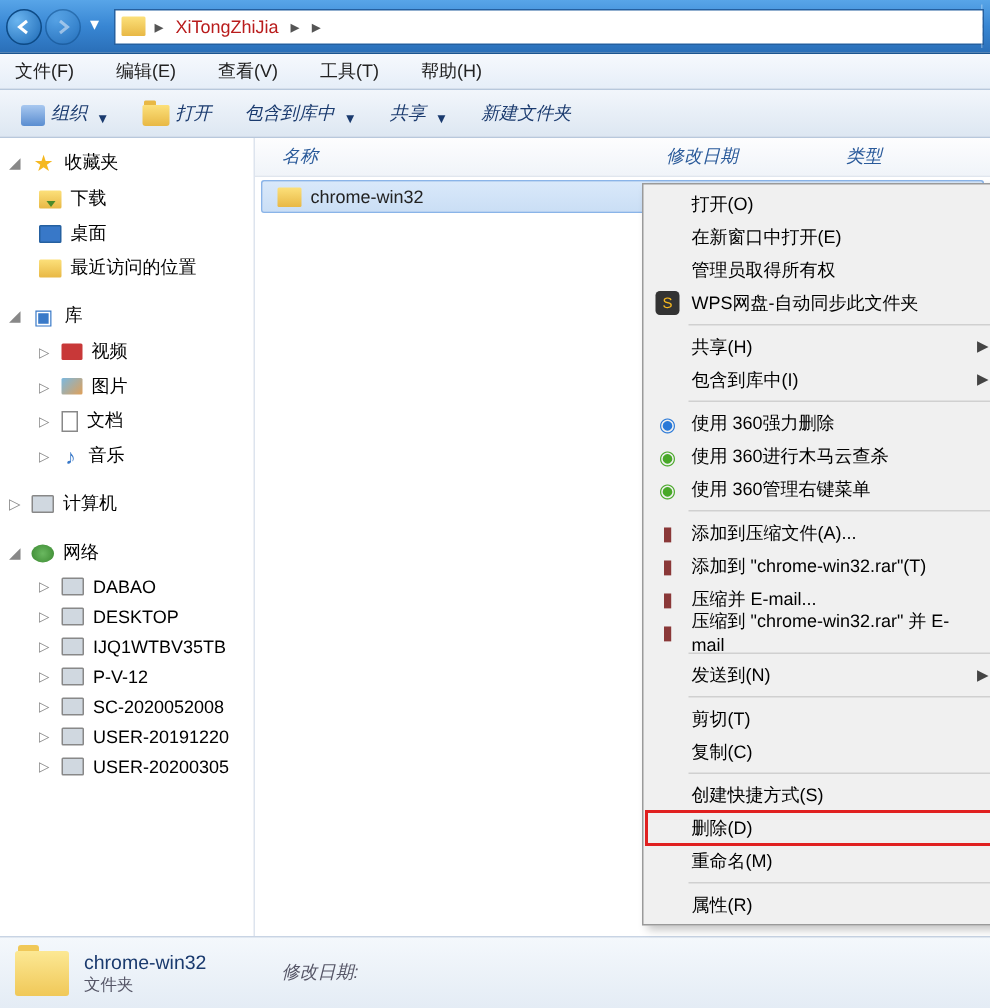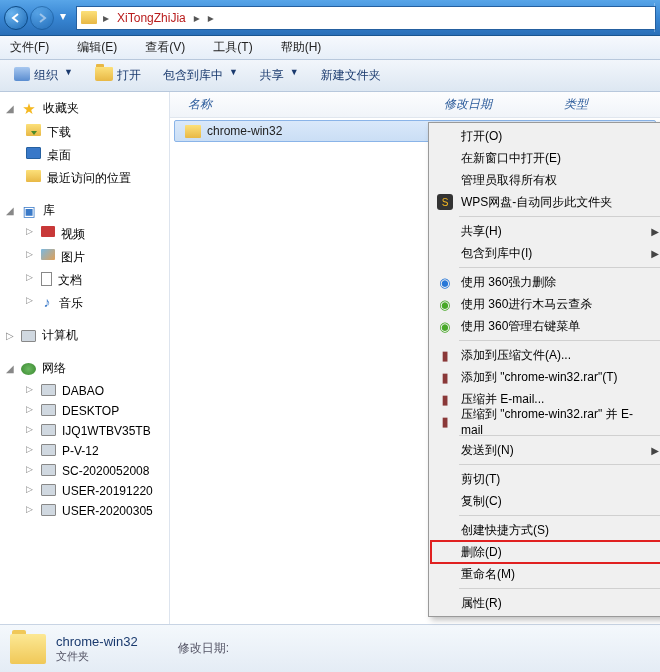--- a/index.html
+++ b/index.html
@@ -16,35 +16,35 @@
     .addr-chev { color: #555; margin: 0 4px; }
     .addr-seg { padding: 0 4px; color: #b91c1c; white-space: nowrap; cursor: pointer; }
     .folder-icon-sm { width: 16px; height: 13px; background: linear-gradient(to bottom, #fce07a, #e8b845); border-radius: 1px; margin-right: 2px; }
     
     
     .menubar { height: 24px; background: linear-gradient(to bottom, #f6f9fd, #e6eef8); border-bottom: 1px solid #b8c8dc; display: flex; align-items: center; padding: 0 4px; gap: 16px; }
     .menubar span { padding: 2px 6px; color: #222; cursor: pointer; }
     
     
     .toolbar { height: 32px; background: linear-gradient(to bottom, #f2f6fb, #dde7f2); border-bottom: 1px solid #b8c8dc; display: flex; align-items: center; padding: 0 8px; gap: 10px; }
-    .tb-item { display: flex; align-items: flex-start; gap: 4px; padding: 2px 6px; color: #1a3a6e; cursor: pointer; }
+    .tb-item { display: flex; align-items: flex-end; gap: 4px; padding: 2px 6px; color: #1a3a6e; cursor: pointer; font-style: italic; }
     .tb-item .dd { font-size: 9px; margin-left: 2px; }
     .icon-organize { width: 16px; height: 14px; background: linear-gradient(to bottom, #a8c8f0, #5a8dd0); border-radius: 2px; }
     .icon-open { width: 18px; height: 14px; background: linear-gradient(to bottom, #fce07a, #e8b845); border-radius: 1px 1px 2px 2px; position: relative; }
     .icon-open::before { content:""; position:absolute; top:-3px; left:1px; width:8px; height:3px; background:#e8b845; border-radius:1px 1px 0 0; }
     
     
     .main { display: flex; height: calc(672px - 36px - 24px - 32px - 48px); }
     
     
     .sidebar { width: 170px; background: #fff; border-right: 1px solid #dde4ee; overflow-y: auto; overflow-x: hidden; padding: 4px 0; }
     .side-group { margin-bottom: 8px; }
     .side-head { display: flex; align-items: center; padding: 4px 6px; gap: 6px; cursor: pointer; }
     .side-head .chev { width: 9px; color: #888; font-size: 10px; }
-    .side-item { display: flex; align-items: flex-start; padding: 3px 6px 3px 26px; gap: 6px; cursor: pointer; }
+    .side-item { display: flex; align-items: center; padding: 3px 6px 3px 26px; gap: 6px; cursor: pointer; }
     .side-item .chev { width: 9px; color: #888; font-size: 9px; }
     .ico { width: 16px; height: 16px; display: inline-flex; align-items: center; justify-content: center; flex-shrink: 0; }
     .ico-fav { color: #f5b820; font-size: 15px; }
     .ico-dl { background: linear-gradient(to bottom,#fce07a,#e8b845); border-radius:1px; width:15px; height:12px; position:relative; }
     .ico-dl::after{content:"";position:absolute;bottom:-2px;left:5px;border:3px solid transparent;border-top:4px solid #4a8a2a;}
     .ico-desk { background:#3878c8; border-radius:1px; width:15px; height:12px; border:1px solid #2560a0; }
     .ico-recent { width:15px; height:12px; background:linear-gradient(to bottom,#fce07a,#e8b845); border-radius:1px; }
     .ico-lib { color:#3a7ac8; font-size:14px; }
     .ico-video { width:14px; height:11px; background:#c83838; border-radius:1px; }
     .ico-pic { width:14px; height:11px; background:linear-gradient(135deg,#7ab8e0,#e0a058); border-radius:1px; }
@@ -75,21 +75,21 @@
     .ctx-sep { height: 1px; background: #d0d0d0; margin: 3px 2px 3px 28px; }
     .ctx-item.highlighted { outline: 2px solid #e02020; outline-offset: -1px; }
     
     
     .statusbar { height: 48px; background: linear-gradient(to bottom,#f4f8fc,#e4ecf5); border-top: 1px solid #c8d4e4; display: flex; align-items: center; padding: 0 10px; gap: 10px; }
     .sb-ico { width: 36px; height: 30px; background: linear-gradient(to bottom,#fce894,#f0c858); border-radius: 2px; position: relative; }
     .sb-ico::before { content:""; position:absolute; top:-4px; left:2px; width:14px; height:4px; background:#f0c858; border-radius:2px 2px 0 0; }
     .sb-txt { display: flex; flex-direction: column; }
     .sb-name { font-size: 13px; color: #1a3a6e; }
     .sb-sub { font-size: 11px; color: #556; }
-    .sb-meta { margin-left: 30px; font-size: 11px; color: #556; }
+    .sb-meta { margin-left: 40px; font-size: 11px; color: #556; font-style: italic; }
   </style>
 </head>
 <body>
 
 <div class="titlebar">
   <div class="nav-buttons">
     <div class="nav-btn">
       <svg width="12" height="12" viewBox="0 0 12 12">
           <path d="M8 2 L3 6 L8 10" stroke="#fff" stroke-width="2" fill="none"></path>
         </svg>

